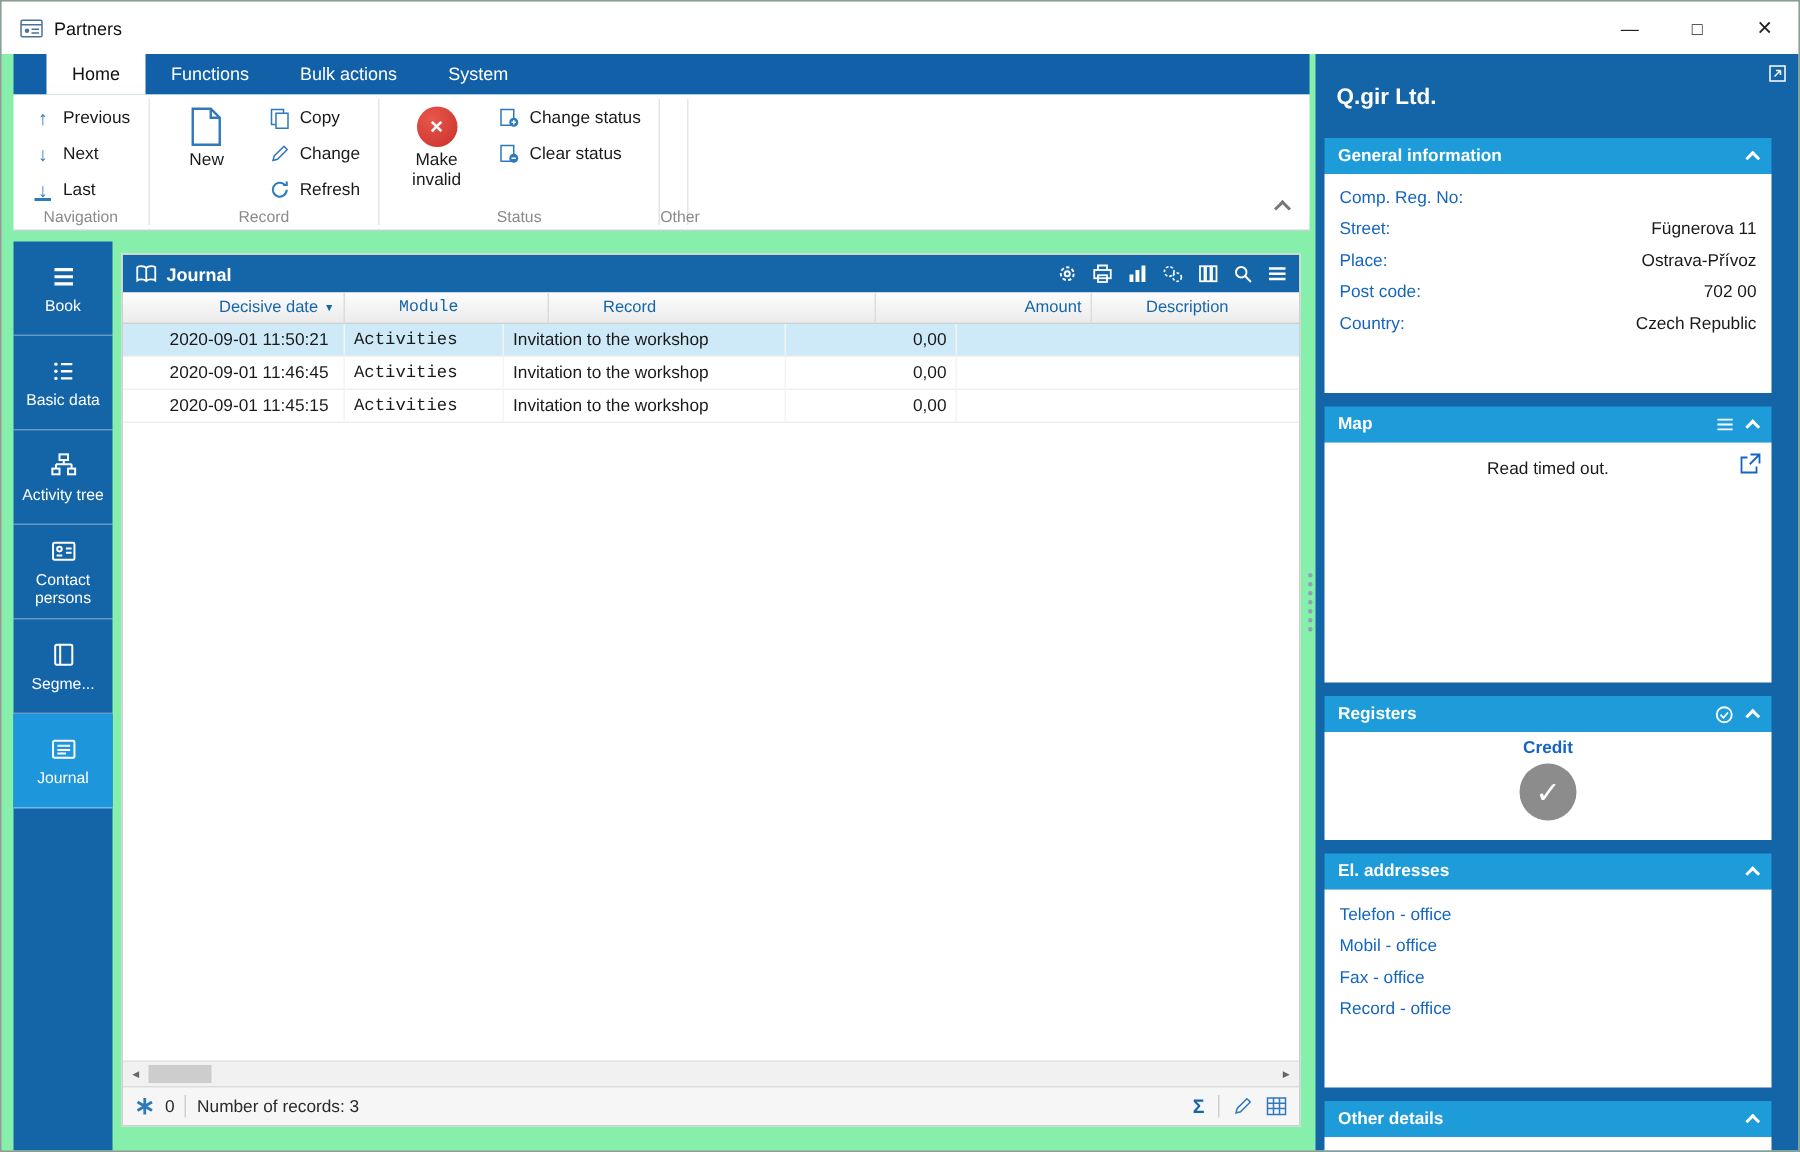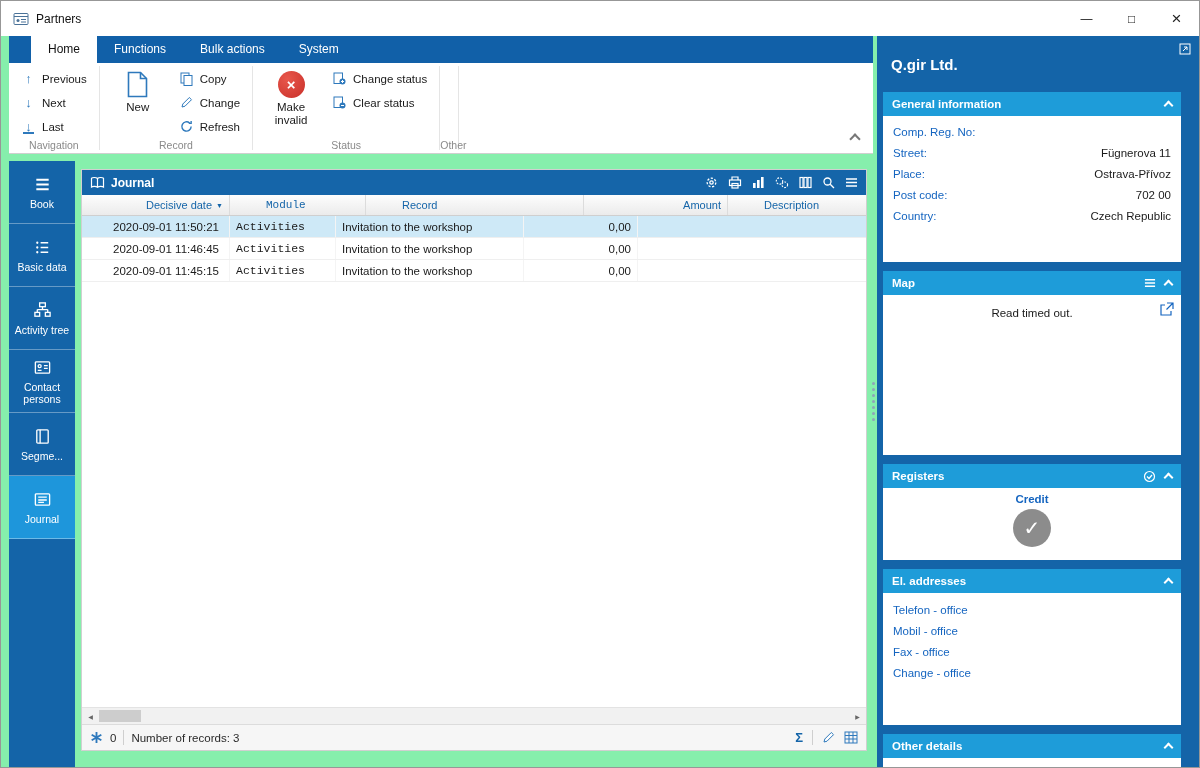--- a/index.html
+++ b/index.html
@@ -555,21 +555,21 @@
       <div class="sec-head">
         <span>El. addresses</span>
         <span class="sec-right">
             <span class="chev"></span>
           </span>
       </div>
       <div class="sec-body addr-body">
         <div class="addr-row">Telefon - office</div>
         <div class="addr-row">Mobil - office</div>
         <div class="addr-row">Fax - office</div>
-        <div class="addr-row">Change - office</div>
+        <div class="addr-row">Record - office</div>
       </div>
     </div>
 
     <div class="section">
       <div class="sec-head">
         <span>Other details</span>
         <span class="sec-right">
             <span class="chev"></span>
           </span>
       </div>

